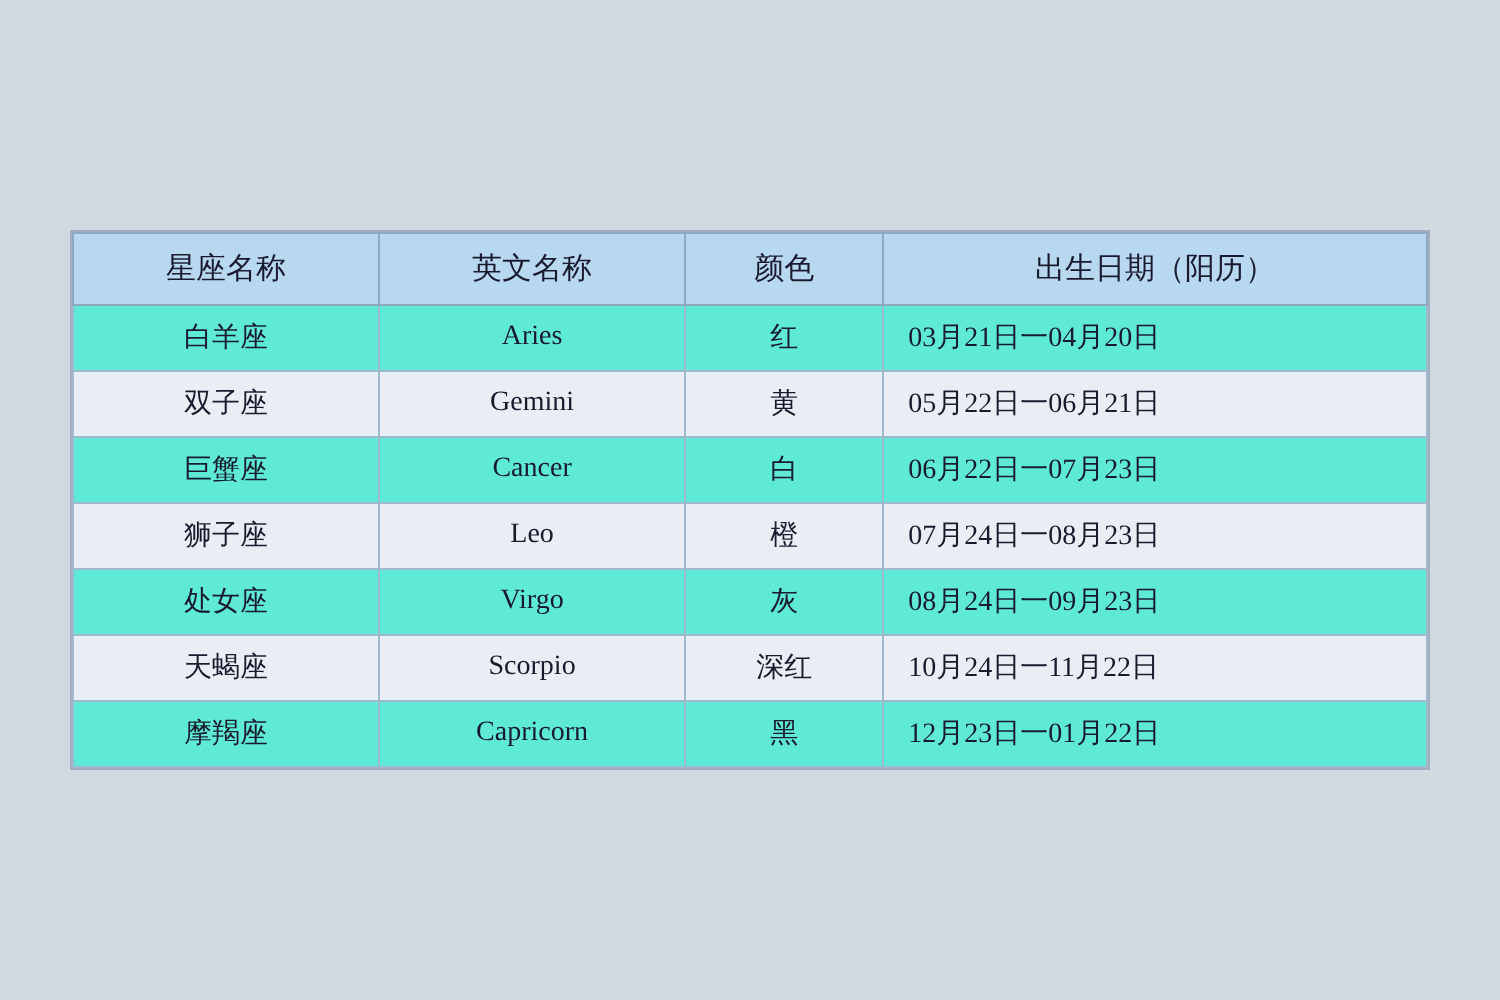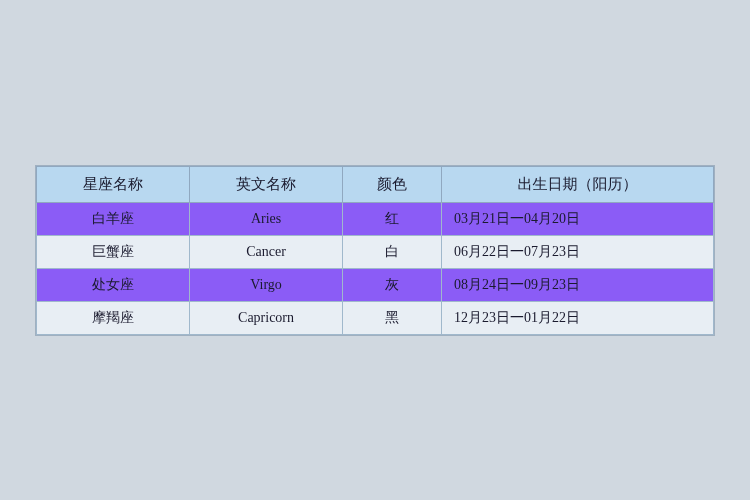--- a/index.html
+++ b/index.html
@@ -37,21 +37,21 @@
     thead th {
       border: 1px solid #90a8c0;
       padding: 8px 12px;
       text-align: center;
       font-weight: normal;
       font-size: 15px;
       color: #1a1a2e;
     }
 
     tbody tr {
-      background-color: #8b5cf6;
+      background-color: #5eead4;
     }
 
     tbody tr:nth-child(even) {
       background-color: #e8eef4;
     }
 
     tbody td {
       border: 1px solid #a0b8cc;
       padding: 7px 12px;
       text-align: center;
@@ -77,30 +77,48 @@
       </tr>
     </thead>
     <tbody id="table-body">
     <tr>
           <td>白羊座</td>
           <td>Aries</td>
           <td>红</td>
           <td>03月21日一04月20日</td>
         </tr>
         <tr>
+          <td>双子座</td>
+          <td>Gemini</td>
+          <td>黄</td>
+          <td>05月22日一06月21日</td>
+        </tr>
+        <tr>
           <td>巨蟹座</td>
           <td>Cancer</td>
           <td>白</td>
           <td>06月22日一07月23日</td>
         </tr>
         <tr>
+          <td>狮子座</td>
+          <td>Leo</td>
+          <td>橙</td>
+          <td>07月24日一08月23日</td>
+        </tr>
+        <tr>
           <td>处女座</td>
           <td>Virgo</td>
           <td>灰</td>
           <td>08月24日一09月23日</td>
+        </tr>
+        <tr>
+          <td>天蝎座</td>
+          <td>Scorpio</td>
+          <td>深红</td>
+          <td>10月24日一11月22日</td>
         </tr>
         <tr>
           <td>摩羯座</td>
           <td>Capricorn</td>
           <td>黑</td>
           <td>12月23日一01月22日</td>
         </tr>
       </tbody>
   </table>
 </div>

